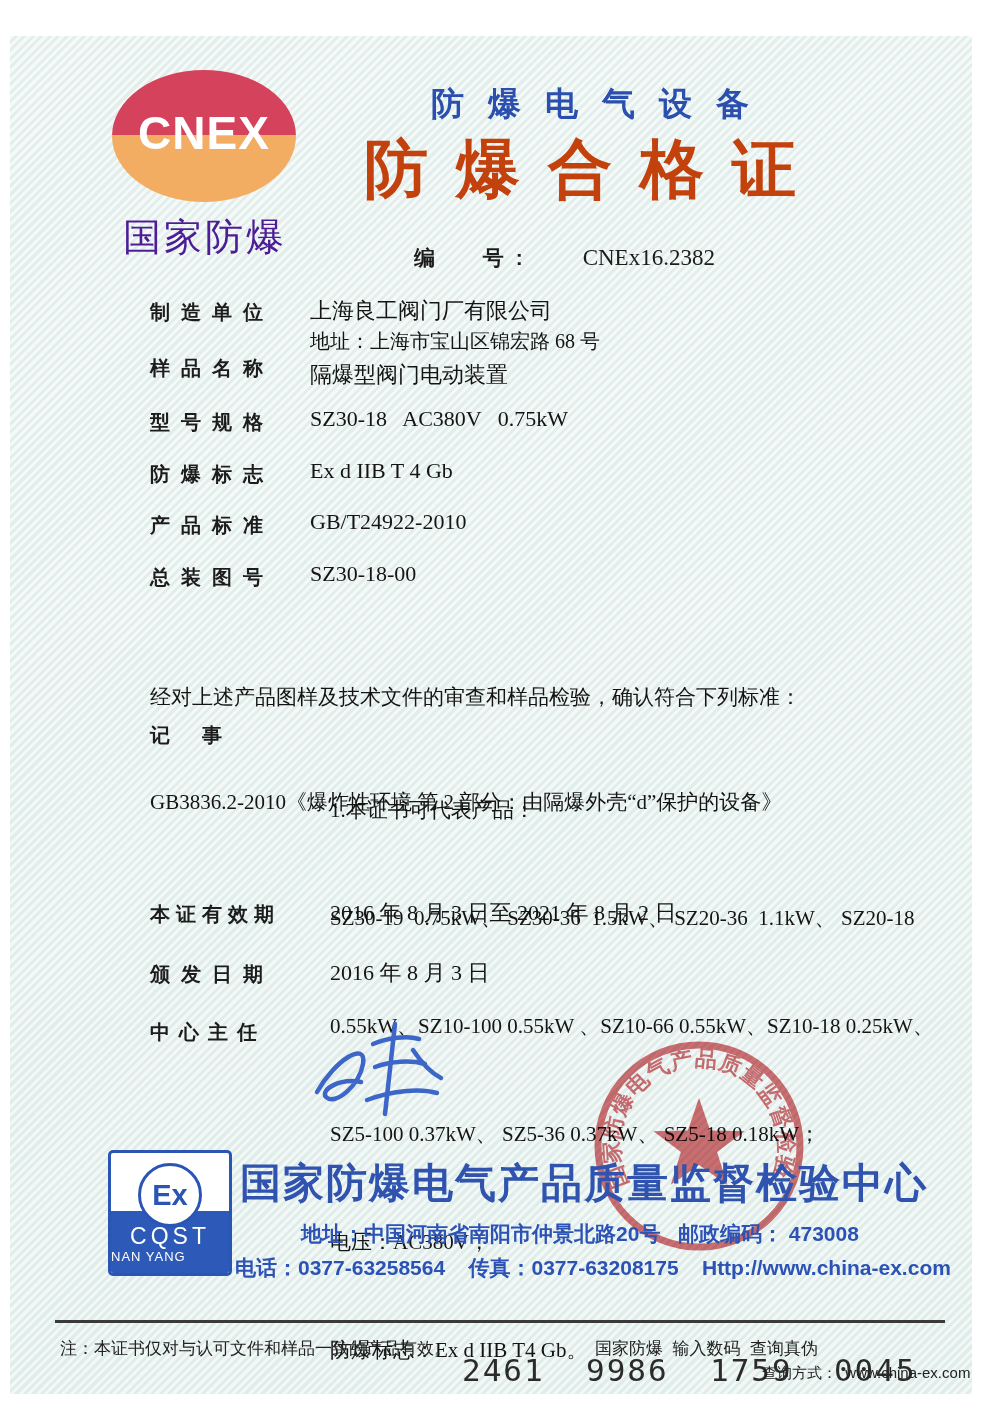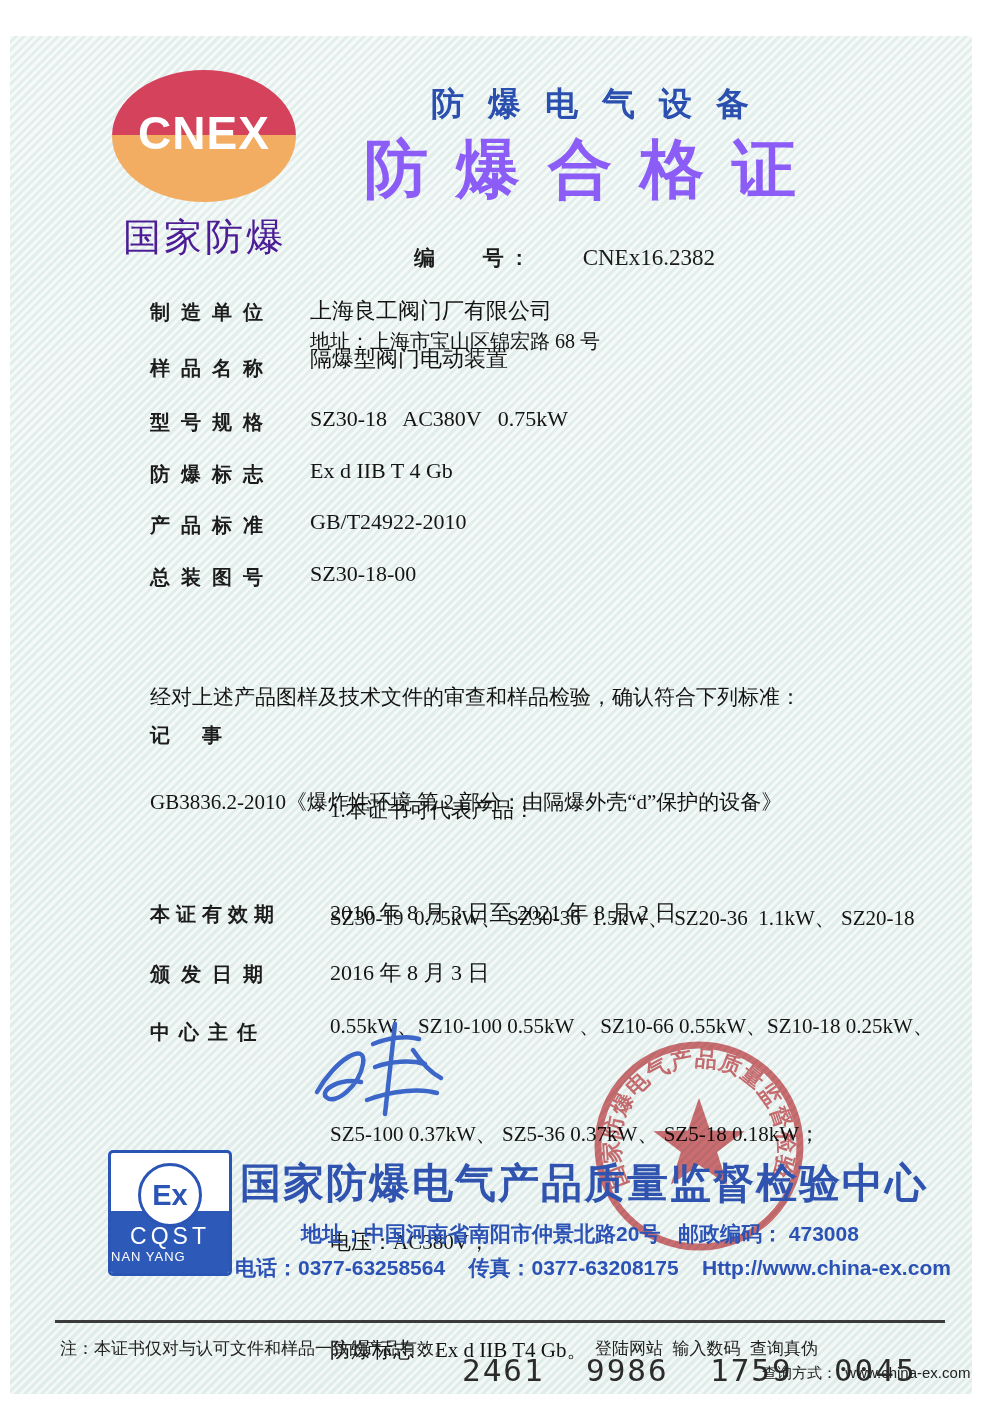--- a/index.html
+++ b/index.html
@@ -26,21 +26,21 @@
   .cnex-caption{
     position:absolute;left:100px;top:212px;width:210px;text-align:center;
     font-size:38px;color:#4c1d95;letter-spacing:3px;font-weight:500;
   }
   .doc-subtitle{
     position:absolute;left:320px;top:82px;width:540px;text-align:center;
     font-size:33px;font-weight:bold;letter-spacing:24px;color:#2a4fae;text-indent:24px;
   }
   .doc-title{
     position:absolute;left:290px;top:126px;width:580px;text-align:center;
-    font-size:64px;font-weight:bold;letter-spacing:28px;color:#8b5cf6;text-indent:28px;
+    font-size:64px;font-weight:bold;letter-spacing:28px;color:#c2410c;text-indent:28px;
   }
   .certno-row{position:absolute;left:414px;top:244px;display:flex;align-items:baseline;}
   .certno-label{font-size:21px;font-weight:bold;letter-spacing:12px;color:#1c1c1c;white-space:pre;}
   .certno-value{font-family:"Liberation Serif",serif;font-size:23px;margin-left:48px;color:#1c1c1c;}
   
   .flabel{
     position:absolute;left:150px;font-size:20px;font-weight:600;color:#1c1c1c;
     letter-spacing:11px;white-space:nowrap;
   }
   .flabel.ls5{letter-spacing:6px;}
@@ -117,21 +117,21 @@
   <div class="certno-row">
     <span class="certno-label">编  号:</span>
     <span class="certno-value">CNEx16.2382</span>
   </div>
 
   <div class="flabel" style="top:299px">制造单位</div>
   <div class="fvalue" style="top:296px">上海良工阀门厂有限公司</div>
   <div class="faddr" style="top:328px">地址：上海市宝山区锦宏路 68 号</div>
 
   <div class="flabel" style="top:355px">样品名称</div>
-  <div class="fvalue" style="top:344px">隔爆型阀门电动装置</div>
+  <div class="fvalue" style="top:360px">隔爆型阀门电动装置</div>
 
   <div class="flabel" style="top:409px">型号规格</div>
   <div class="fvalue" style="top:406px">SZ30-18   AC380V   0.75kW</div>
 
   <div class="flabel" style="top:461px">防爆标志</div>
   <div class="fvalue" style="top:458px">Ex d IIB T 4 Gb</div>
 
   <div class="flabel" style="top:512px">产品标准</div>
   <div class="fvalue" style="top:509px">GB/T24922-2010</div>
 
@@ -190,16 +190,16 @@
     <div class="cqst">CQST</div>
     <div class="city">NAN YANG</div>
   </div>
 
   <div class="center-name">国家防爆电气产品质量监督检验中心</div>
   <div class="addr-line">地址：中国河南省南阳市仲景北路20号   邮政编码： 473008</div>
   <div class="phone-line">电话：0377-63258564    传真：0377-63208175    Http://www.china-ex.com</div>
 
   <div class="divider"></div>
   <div class="note-line">注：本证书仅对与认可文件和样品一致的产品有效。</div>
-  <div class="note-hint">登陆网站  输入数码  查询真伪</div>
+  <div class="note-hint">国家防爆  输入数码  查询真伪</div>
   <div class="big-code">2461  9986  1759  0045</div>
   <div class="query-line">查询方式：  www.china-ex.com</div>
 </div>
 
 </body></html>

